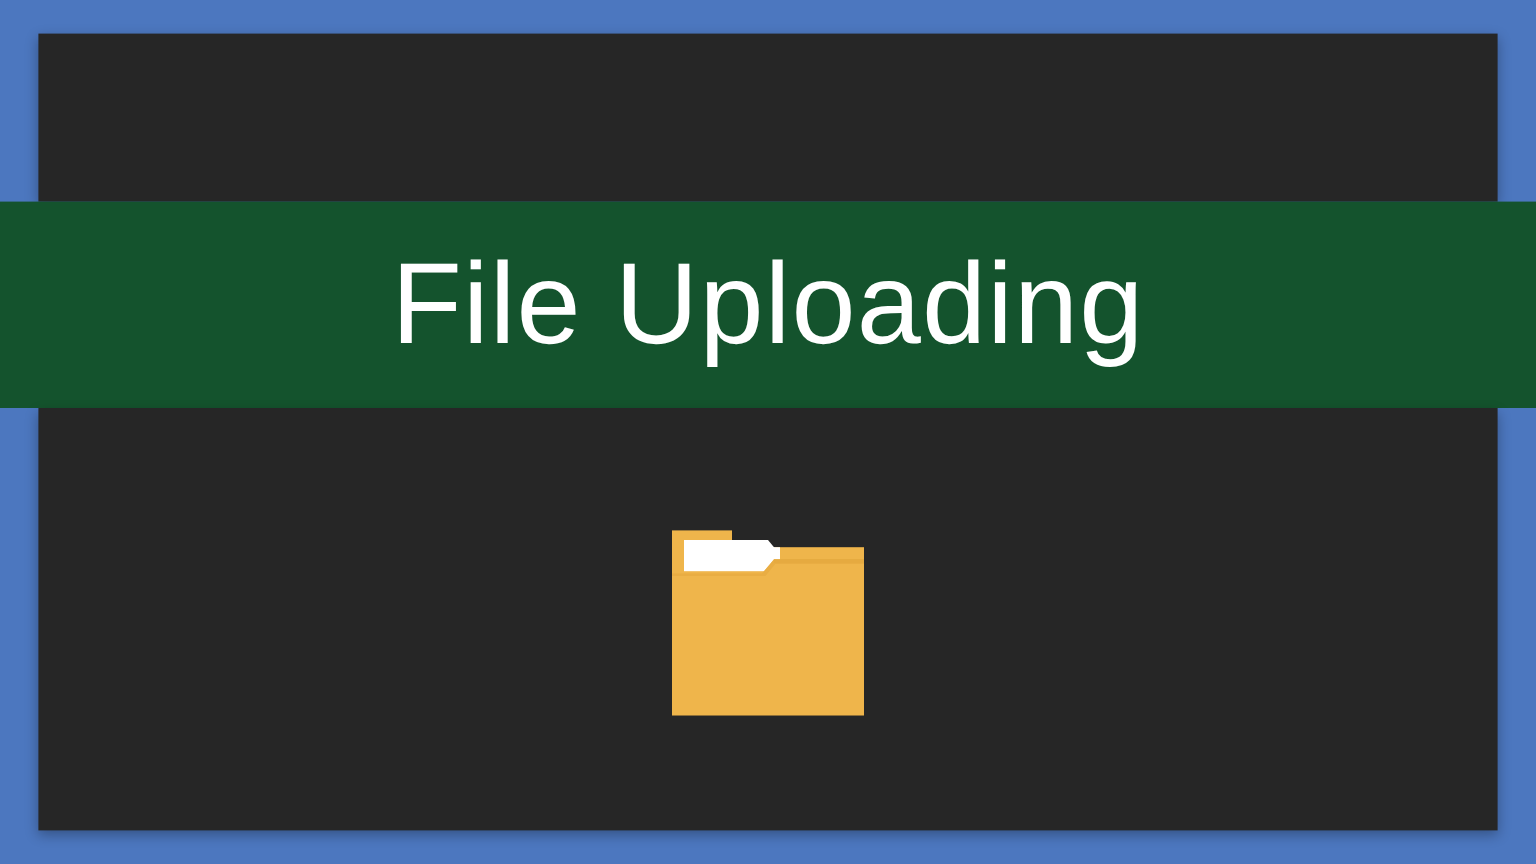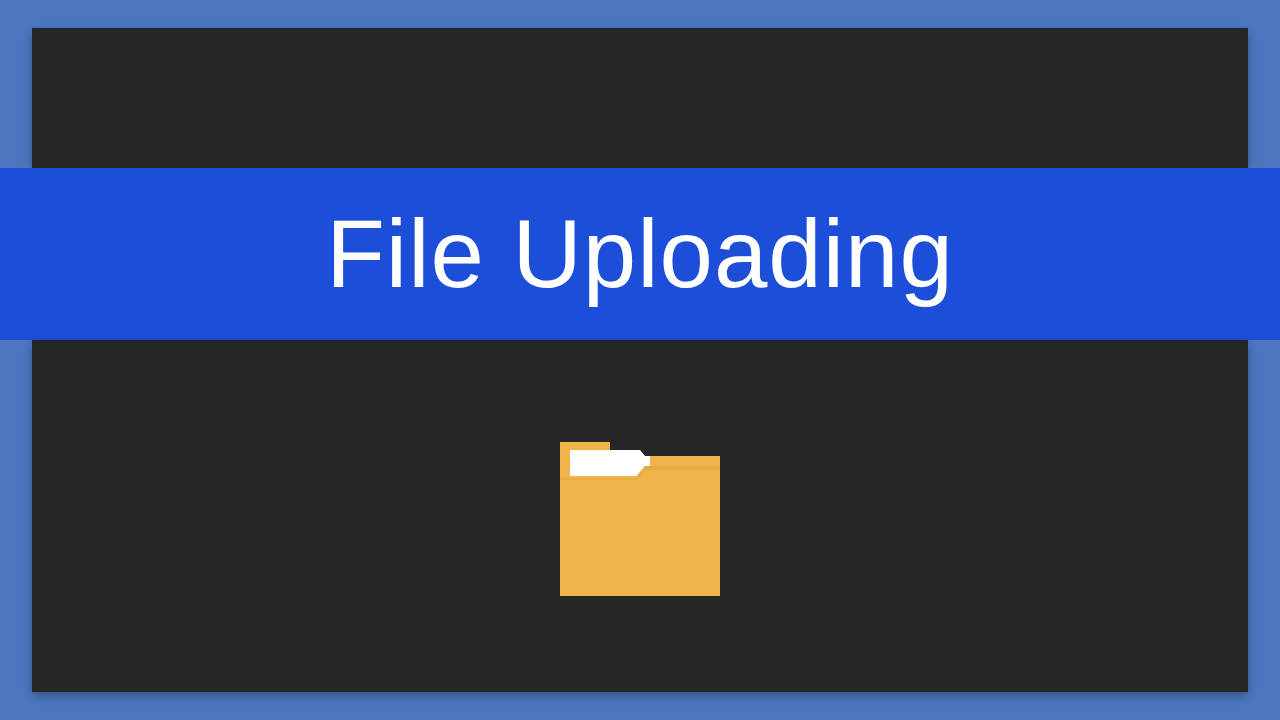--- a/index.html
+++ b/index.html
@@ -23,21 +23,21 @@
       height: 140px;
       background: #262626;
       box-shadow: 0 4px 10px rgba(0,0,0,0.3);
     }
     .title-band {
       position: absolute;
       top: 168px;
       left: 0;
       right: 0;
       height: 172px;
-      background: #1d4ed8;
+      background: #14532d;
       display: flex;
       align-items: center;
       justify-content: center;
     }
     .title-text {
       font-size: 96px;
       font-weight: 100;
       color: #ffffff;
       letter-spacing: 1px;
       line-height: 1;

